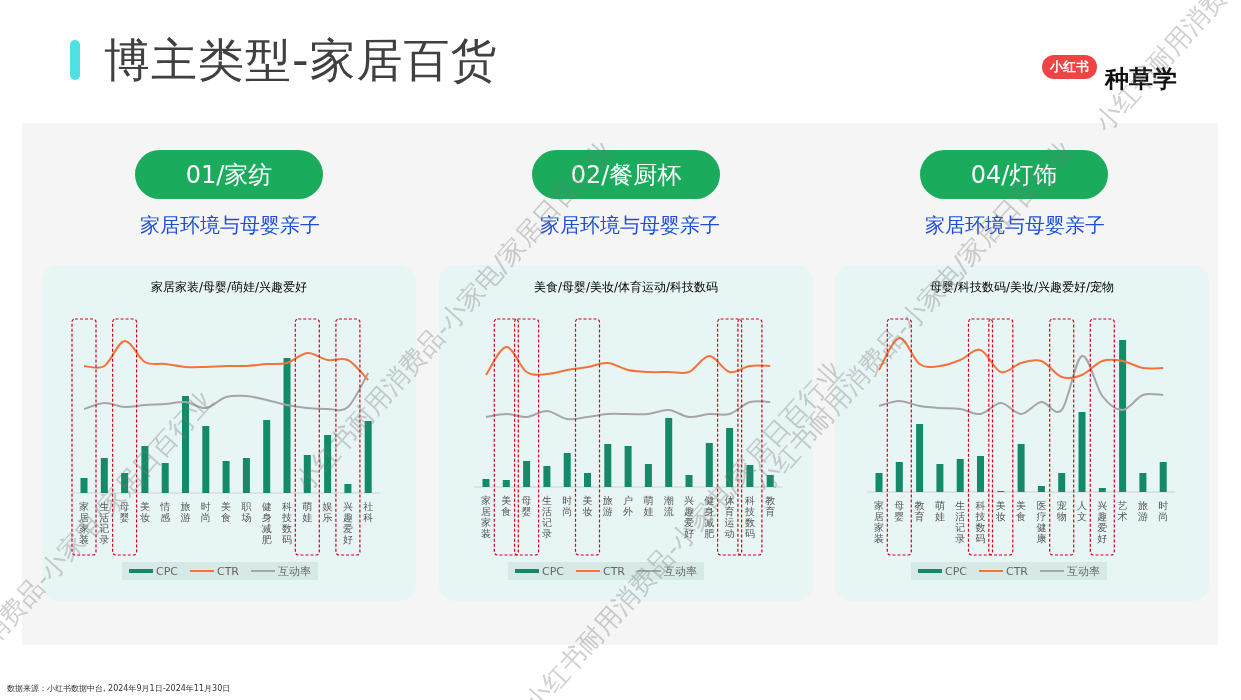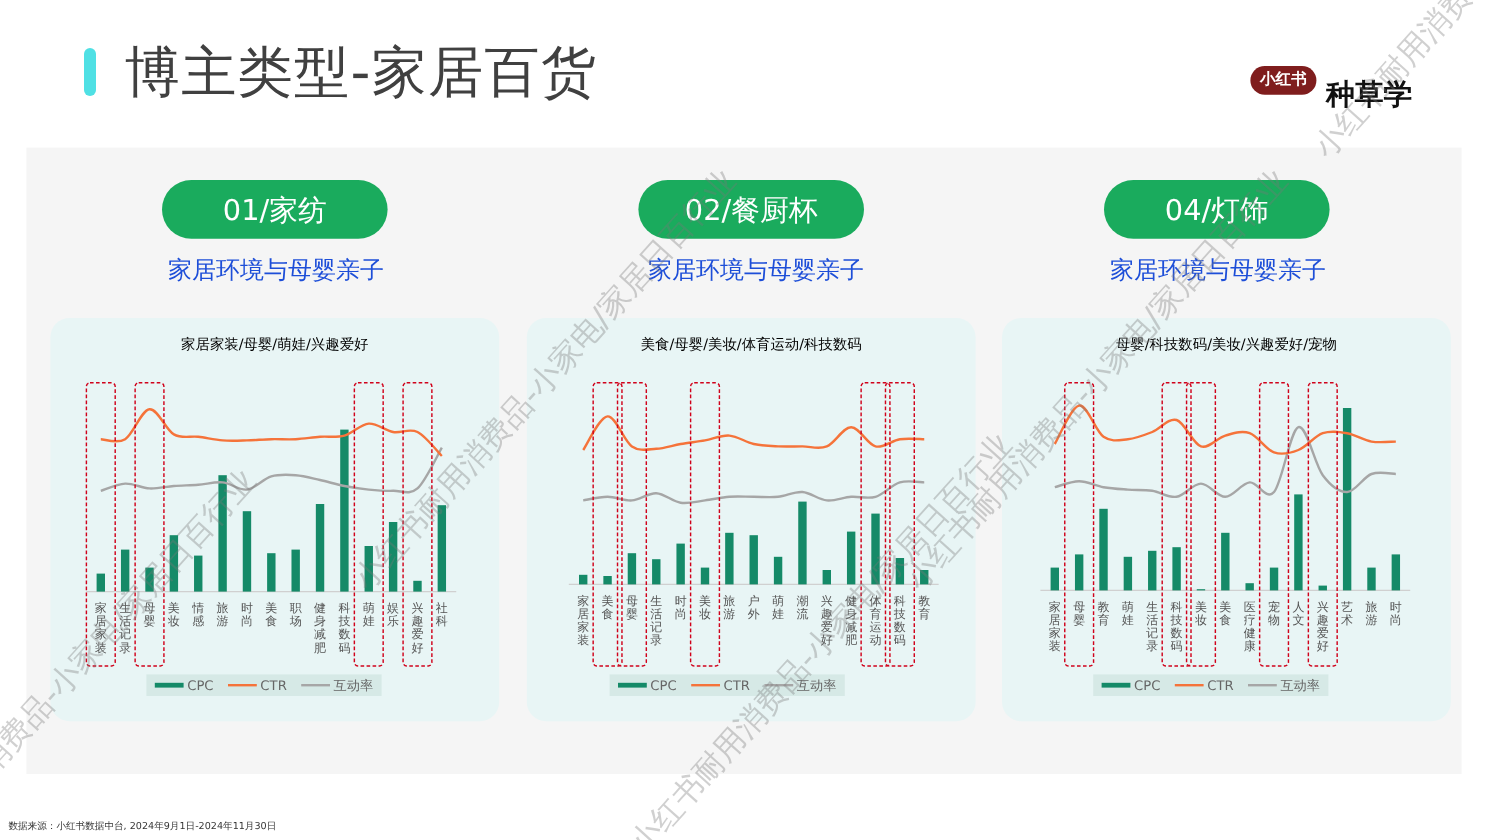--- a/index.html
+++ b/index.html
@@ -1,20 +1,20 @@
 <!DOCTYPE html>
 <html><head>
 <meta charset="utf-8">
 <style>
   html,body{margin:0;padding:0;}
   body{width:1241px;height:700px;position:relative;background:#ffffff;overflow:hidden;font-family:"Liberation Sans","DejaVu Sans",sans-serif;}
   .title-bar{position:absolute;left:70px;top:40px;width:10px;height:40px;border-radius:5px;background:#4fe0e4;}
   .page-title{position:absolute;left:104px;top:30px;font-size:46px;color:#404040;letter-spacing:1px;line-height:60px;font-family:"DejaVu Sans",sans-serif;}
   .logo{position:absolute;left:1042px;top:38px;display:flex;align-items:center;}
-  .logo-badge{background:#7f1d1d;color:#fff;font-size:13px;font-weight:bold;border-radius:12px;padding:4px 8px;line-height:16px;font-family:"DejaVu Sans",sans-serif;}
+  .logo-badge{background:#ef4444;color:#fff;font-size:13px;font-weight:bold;border-radius:12px;padding:4px 8px;line-height:16px;font-family:"DejaVu Sans",sans-serif;}
   .logo-text{font-size:24px;font-weight:bold;color:#111;margin-left:8px;font-family:"DejaVu Sans",sans-serif;margin-top:25px;}
   .content-bg{position:absolute;left:22px;top:123px;width:1196px;height:522px;background:#f5f5f5;}
   .pill{position:absolute;top:150px;height:49px;border-radius:25px;background:#1aab5d;color:#fff;font-size:24px;display:flex;align-items:center;justify-content:center;font-family:"DejaVu Sans",sans-serif;}
   .subtitle{position:absolute;top:212px;font-size:20px;color:#1d4ed8;text-align:center;font-family:"DejaVu Sans",sans-serif;}
   .panel{position:absolute;top:265px;width:374px;height:336px;border-radius:16px;background:#e8f5f5;}
   .panel-title{position:absolute;top:14px;left:0;width:100%;text-align:center;font-size:12px;color:#000000;font-family:"DejaVu Sans",sans-serif;}
   .chart-svg{position:absolute;left:0;top:0;}
   .legend{position:absolute;top:297px;height:18px;background:#d6e9e6;display:flex;align-items:center;justify-content:center;font-size:11px;color:#666;font-family:"DejaVu Sans",sans-serif;}
   .legend-item{display:flex;align-items:center;margin:0 6px;}
   .legend-swatch{display:inline-block;height:4px;width:24px;margin-right:3px;}

